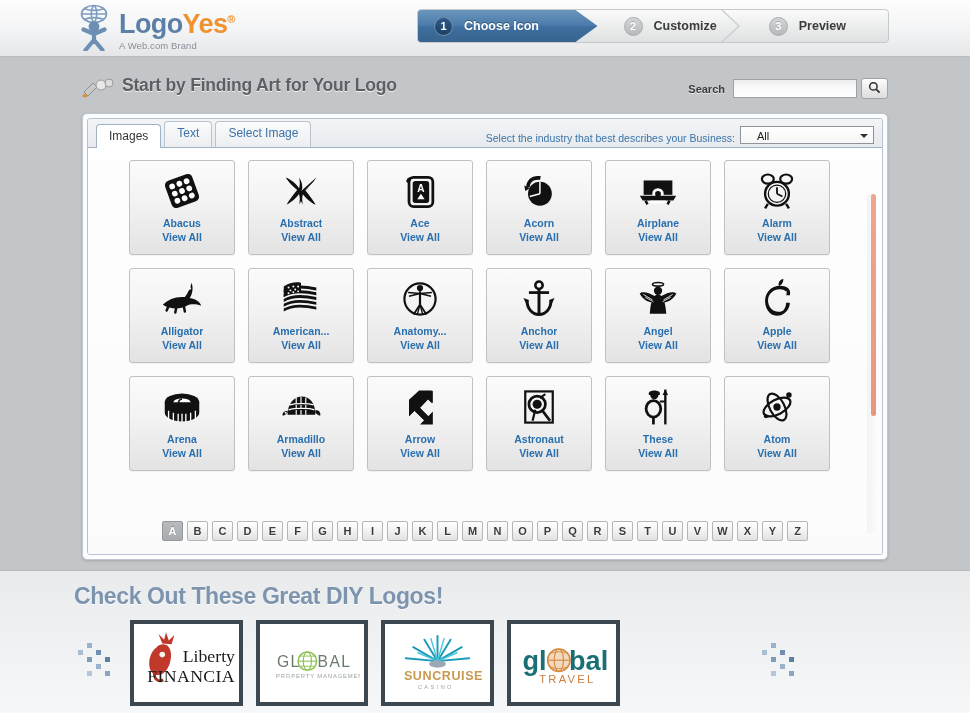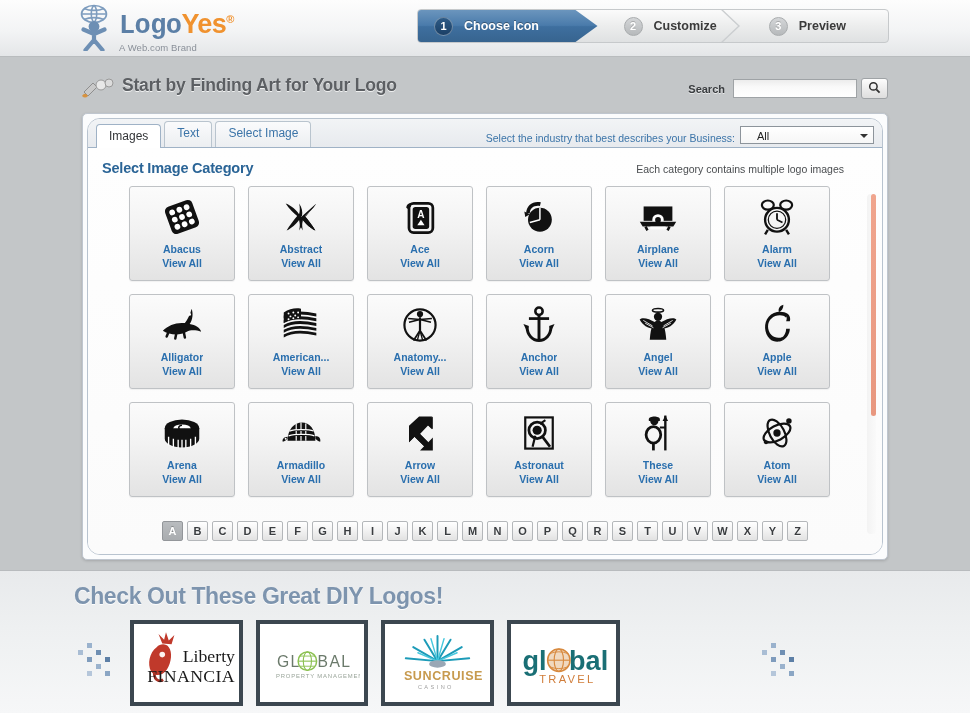--- a/index.html
+++ b/index.html
@@ -22,21 +22,21 @@
   .logo-wrap {
     position: absolute; left: 72px; top: 3px;
     display: flex; align-items: flex-start;
   }
   .logo-mark { width: 44px; height: 48px; margin-right: 3px; }
   .logo-text-block { padding-top: 8px; }
   .logo-word {
     font-size: 27px; font-weight: bold; letter-spacing: -0.6px;
     line-height: 1;
   }
-  .logo-word .lg { color: #5b7fa6; font-family: Liberation Mono, monospace; }
+  .logo-word .lg { color: #5b7fa6; }
   .logo-word .ys { color: #f0922f; }
   .logo-word .reg { font-size: 11px; vertical-align: super; color: #f0922f; }
   .logo-sub {
     font-size: 9.5px; color: #8a9099; margin-top: 2px; letter-spacing: 0.1px;
   }
 
   
   .steps {
     position: absolute; left: 417px; top: 9px;
     width: 472px; height: 34px;
@@ -128,21 +128,21 @@
     background: #fbfcfd;
     border: 1px solid #bfc6cf;
     border-radius: 5px;
     padding: 4px;
     box-shadow: 0 1px 3px rgba(0,0,0,.16);
   }
   .panel-inner {
     position: relative;
     width: 100%; height: 100%;
     border: 1px solid #b8c3cf;
-    border-radius: 13px;
+    border-radius: 3px;
     background: #ffffff;
     overflow: hidden;
   }
 
   
   .tabstrip {
     position: relative;
     height: 29px;
     background: linear-gradient(to bottom, #f2f4f6 0%, #e7eaee 100%);
     border-bottom: 1px solid #9fb2c6;
@@ -387,24 +387,20 @@
     <div class="industry">
       <span class="lbl">Select the industry that best describes your Business:</span>
       <div class="sel">
         <span>All</span>
         <span class="arrow"></span>
       </div>
     </div>
   </div>
 
   <div class="content">
-    <div class="sec-head">
-      <div class="sec-title">Select Image Category</div>
-      <div class="sec-note">Each category contains multiple logo images</div>
-    </div>
 
     <div class="grid" id="category-grid">
           <div class="cell">
             <div class="art">
               <svg viewBox="0 0 48 48" width="46" height="46">
                 <g transform="rotate(-20 24 24)">
                   <rect x="9" y="9" width="30" height="30" rx="5" fill="#111"></rect>
                   <g fill="#fff">
                     <circle cx="16" cy="16" r="3"></circle>
                     <circle cx="24" cy="16" r="3"></circle>

